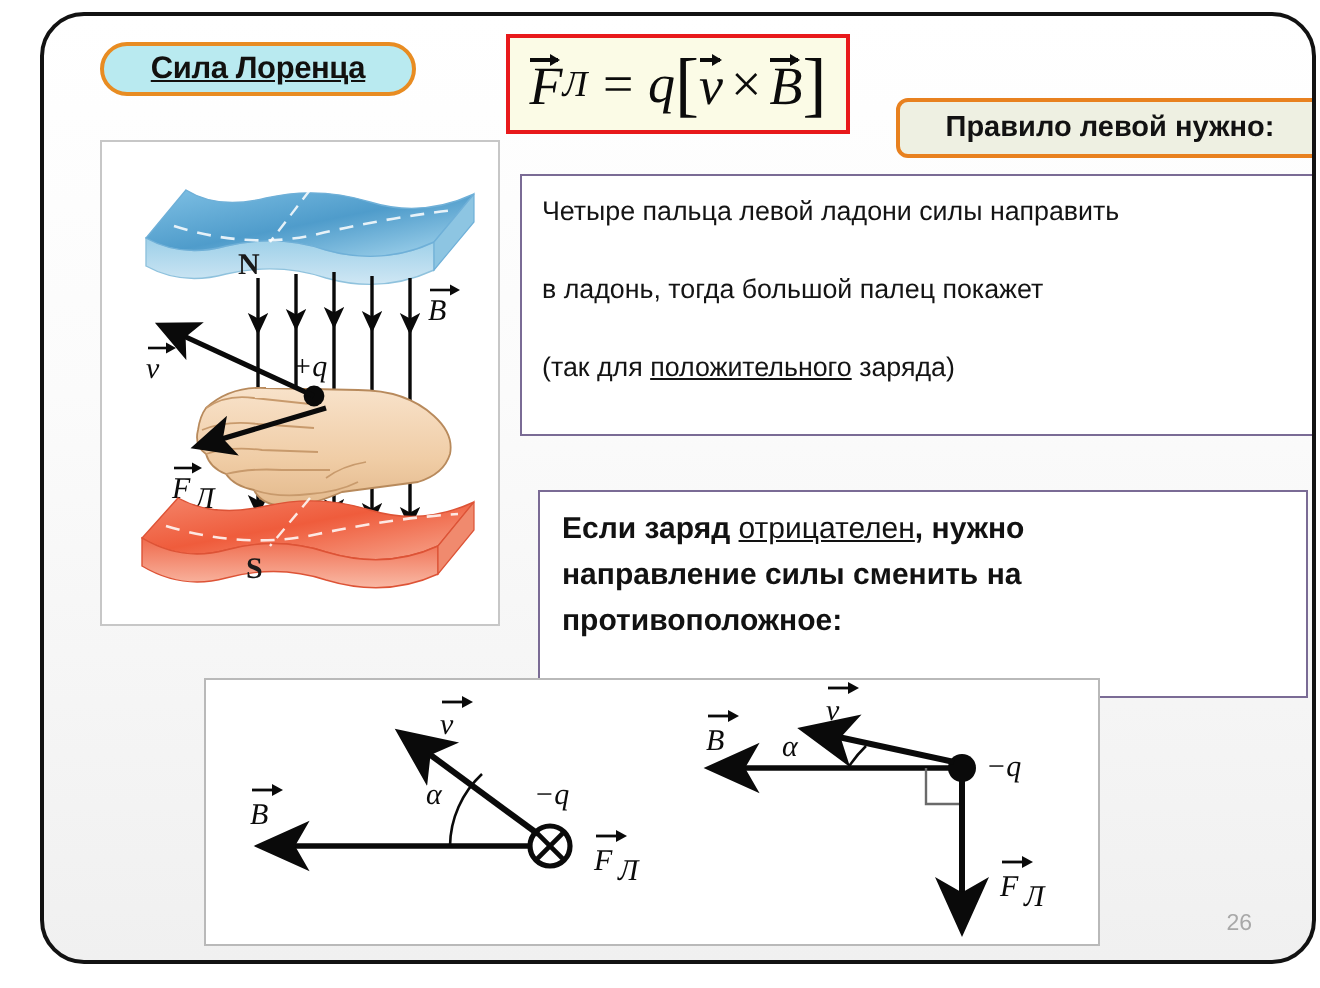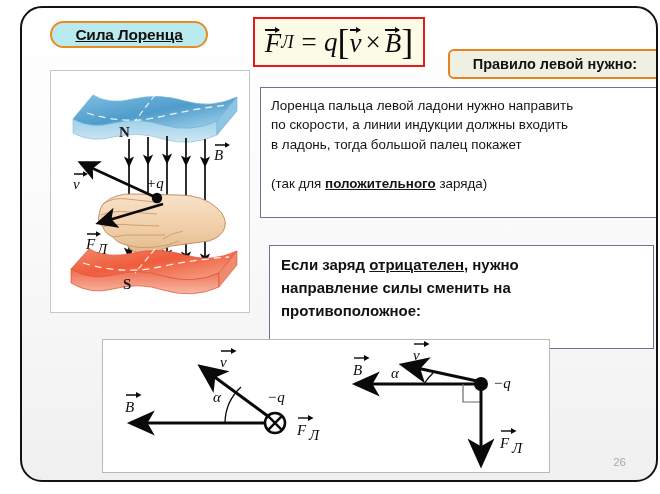--- a/index.html
+++ b/index.html
@@ -164,21 +164,21 @@
     box-sizing: border-box;
     padding: 8px 10px 0 10px;
   }
   #para1-box p {
     margin: 0;
     font-size: 13.4px;
     line-height: 19.4px;
     color: #141414;
   }
   .u-bold {
-    font-weight: bold;
+    font-weight: normal;
     text-decoration: underline;
   }
 
   
   #para2-box {
     position: absolute;
     left: 247px;
     top: 237px;
     width: 385px;
     height: 104px;
@@ -373,22 +373,22 @@
         <path d="M168,202 L186,180 L186,194 L168,216 Z" fill="#f08a6e" stroke="#dd5336" stroke-width="0.6"></path>
         <path d="M32,192 Q72,204 108,196 Q146,188 178,186" fill="none" stroke="#ffffff" stroke-width="1.3" stroke-dasharray="7 5" opacity="0.85"></path>
         <path d="M104,178 L84,202" fill="none" stroke="#ffffff" stroke-width="1.2" stroke-dasharray="6 4" opacity="0.85"></path>
         <text class="lbl-serif-up" x="72" y="218" font-size="15" fill="#6b1a10">S</text>
       </g>
     </svg>
   </div>
 
   <div id="para1-box">
     <p>
-      <span>Лоренца пальца левой ладони нужно направить</span><br>
-      <span>по скорости, а линии индукции должны входить</span><br>
+      <span>Четыре пальца левой ладони силы направить</span><br>
+      <br>
       <span>в ладонь, тогда большой палец покажет</span><br>
       <br>
       <span>(так для </span><span class="u-bold">положительного</span><span> заряда)</span>
     </p>
   </div>
 
   <div id="para2-box">
     <p>
       <span>Если заряд </span><span class="u-bold">отрицателен</span><span>, нужно</span><br>
       <span>направление силы сменить на</span><br>

